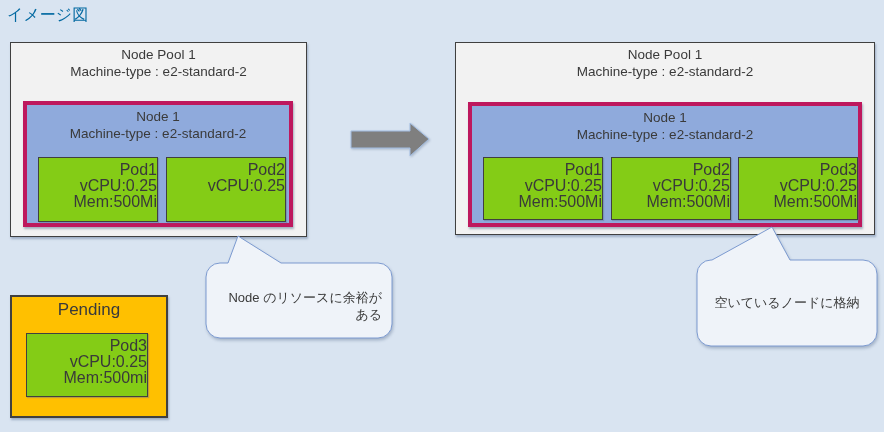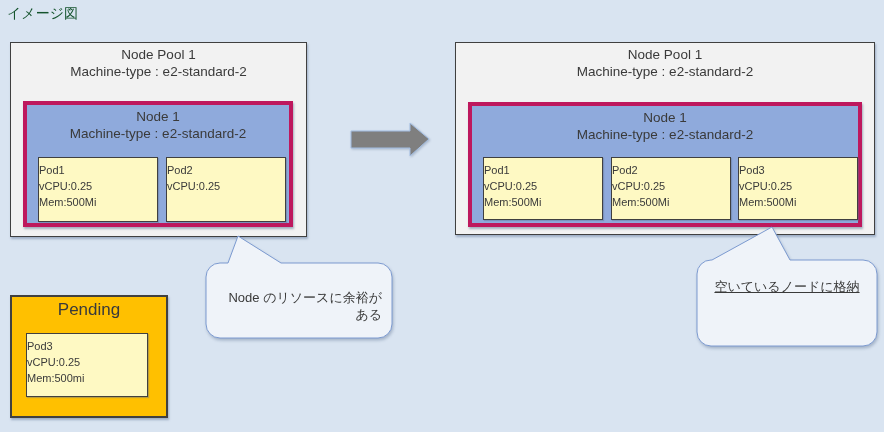--- a/index.html
+++ b/index.html
@@ -7,21 +7,21 @@
     width:884px;height:432px;
     background:#D9E4F1;
     font-family:"Liberation Sans","DejaVu Sans",sans-serif;
     color:#3A3A3A;
     overflow:hidden;
   }
   .canvas{position:relative;width:884px;height:432px;}
 
   .diagram-label{
     position:absolute;left:7px;top:5px;
-    font-size:14px;color:#14532d;
+    font-size:16px;color:#0369a1;
   }
 
   .pool{
     position:absolute;
     background:#F2F2F2;
     border:1px solid #404040;
     box-shadow:1px 2px 2px rgba(110,130,160,.55);
     box-sizing:border-box;
   }
   .pool-before{left:10px;top:42px;width:297px;height:195px;}
@@ -37,26 +37,26 @@
     background:#8FAADC;
     border:4px solid #be185d;
     box-shadow:1px 2px 2px rgba(90,110,140,.5);
     box-sizing:border-box;
   }
   .node-before{left:12px;top:58px;width:270px;height:126px;}
   .node-after{left:12px;top:59px;width:394px;height:125px;}
 
   .pod{
     position:absolute;
-    background:#fef9c3;
+    background:#84cc16;
     border:1px solid #404040;
     box-shadow:1px 1px 1px rgba(90,110,140,.4);
     box-sizing:border-box;
-    text-align:left;
-    font-size:11px;line-height:16px;
+    text-align:right;
+    font-size:16px;line-height:16px;
     padding-top:4px;
   }
   .pod-b1{left:11px;top:52px;width:120px;height:65px;}
   .pod-b2{left:139px;top:52px;width:120px;height:65px;}
   .pod-a1{left:11px;top:51px;width:120px;height:63px;}
   .pod-a2{left:139px;top:51px;width:120px;height:63px;}
   .pod-a3{left:266px;top:51px;width:120px;height:63px;}
 
   .pending{
     position:absolute;left:10px;top:295px;width:158px;height:123px;
@@ -85,21 +85,21 @@
     filter:drop-shadow(1px 1px 1px rgba(100,120,150,.4));
   }
   .callout-text{
     position:absolute;
     display:flex;align-items:center;justify-content:center;
     text-align:center;
     font-size:13px;line-height:17px;
     color:#3A3A3A;
   }
   .callout-text-left{left:216px;top:272px;width:166px;height:68px;text-align:right;}
-  .callout-text-right{left:703px;top:246px;width:168px;height:80px;text-decoration:underline;}
+  .callout-text-right{left:703px;top:262px;width:168px;height:80px;}
 </style>
 </head>
 <body>
 
 <div class="canvas">
 
   <div class="diagram-label">イメージ図</div>
 
   <div class="pool pool-before">
     <div class="box-title">

